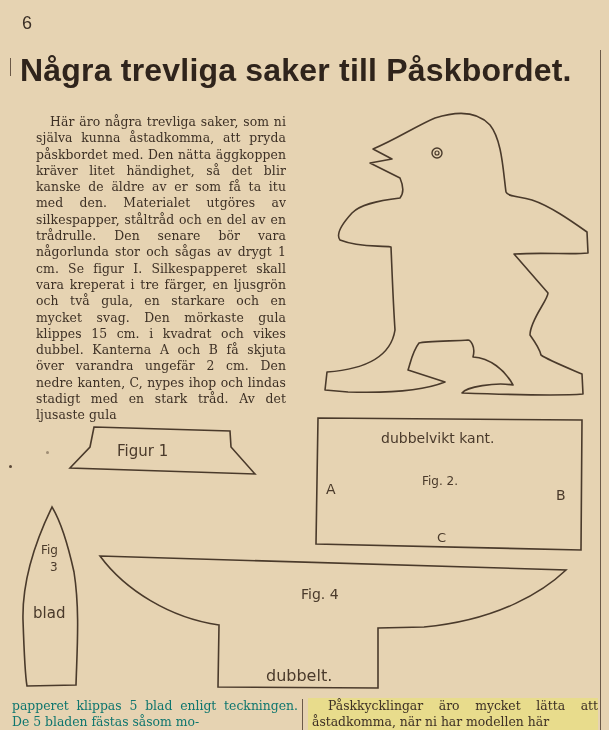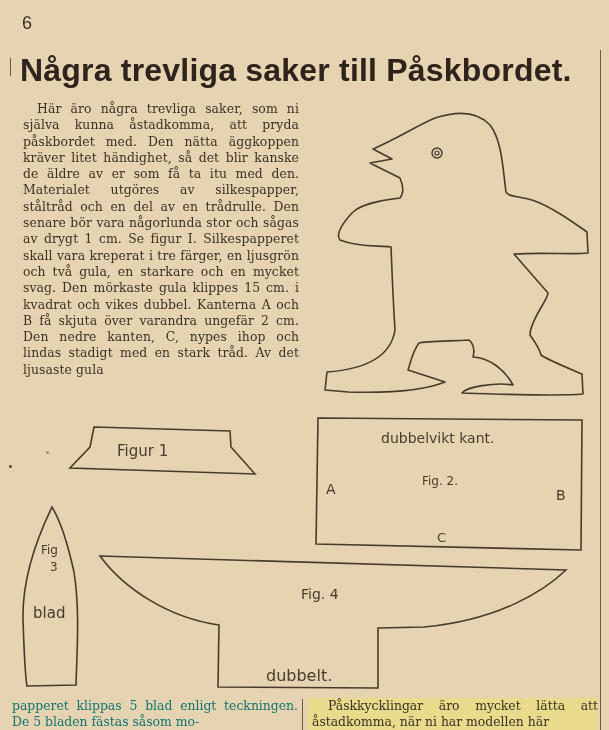--- a/index.html
+++ b/index.html
@@ -24,21 +24,21 @@
     color: #2f241c; white-space: nowrap;
   }
   .vrule {
     position: absolute; left: 600px; top: 50px; width: 1px; height: 680px; background: #6b5a48;
   }
   .intro {
     position: absolute; left: 20px; top: 98px; width: 282px;
     font-size: 12.4px; line-height: 16.3px; text-align: justify;
     color: #3d3025; letter-spacing: 0.1px;
   }
-  .intro p { margin: 3px; text-indent: 14px; }
+  .intro p { margin: 16px; text-indent: 14px; }
   .bottom-left {
     position: absolute; left: 12px; top: 698px; width: 286px;
     font-size: 12.4px; line-height: 16.3px; text-align: justify; color: #0f766e;
   }
   .bottom-left p { margin: 0; }
   .col-divider {
     position: absolute; left: 302px; top: 699px; width: 1px; height: 31px; background: #6b5a48;
   }
   .bottom-right {
     position: absolute; left: 308px; top: 698px; width: 290px; height: 44px;

